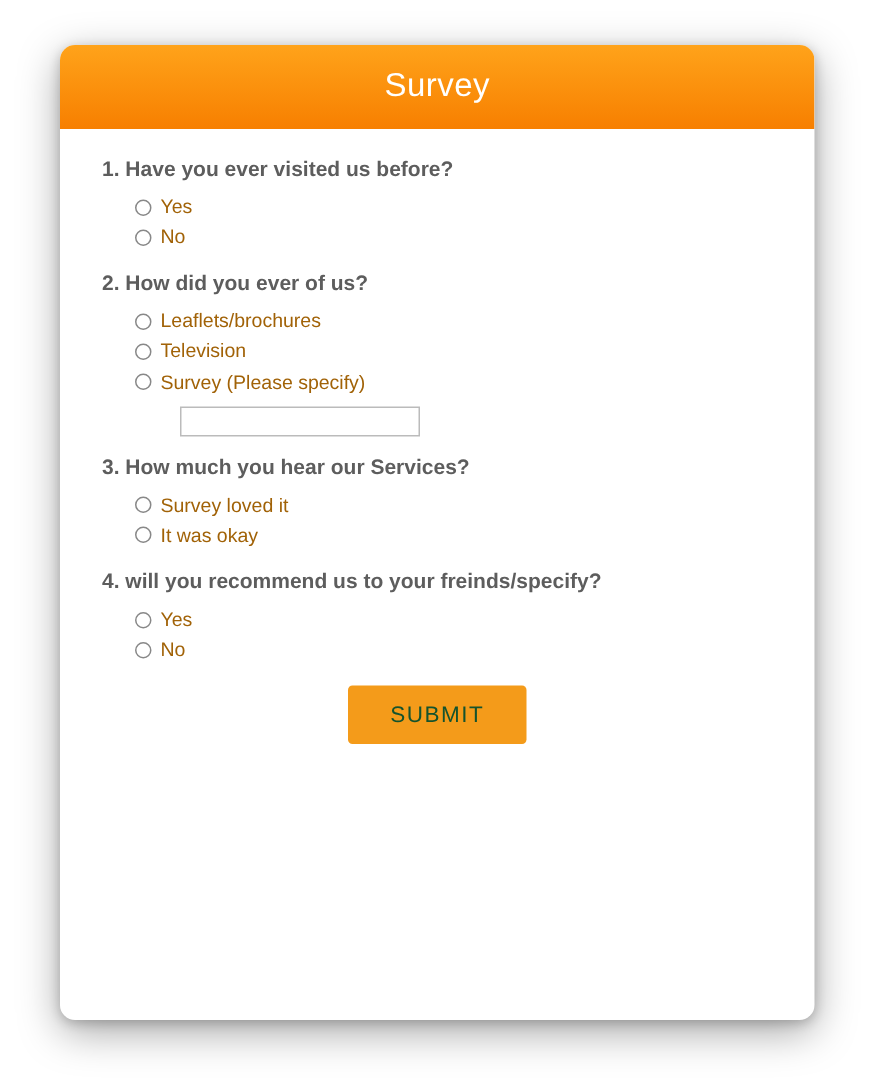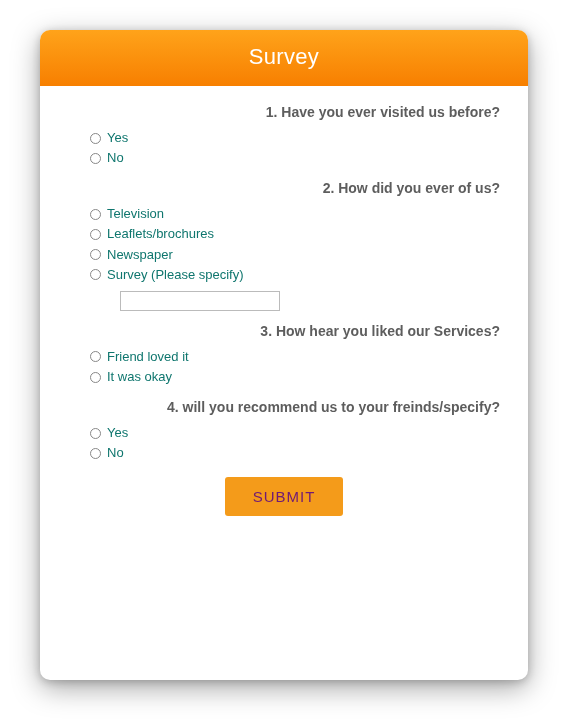--- a/index.html
+++ b/index.html
@@ -1,21 +1,21 @@
 <!DOCTYPE html>
 <html><head>
   <meta charset="utf-8">
   <style>
     * { box-sizing: border-box; margin: 0; padding: 0; }
     body { font-family: Arial, Helvetica, sans-serif; background: #fff; }
     .stage {
       width: 580px;
       height: 720px;
       position: relative;
-      padding: 30px 52px 40px 40px;
+      padding: 30px 37px 40px 40px;
     }
     .card {
       width: 100%;
       height: 100%;
       background: #fff;
       border-radius: 10px;
       box-shadow: 0 8px 28px rgba(0,0,0,0.35), 0 2px 8px rgba(0,0,0,0.2);
       overflow: hidden;
       display: flex;
       flex-direction: column;
@@ -33,30 +33,29 @@
       flex: 1;
       padding: 18px 28px 12px 28px;
       overflow: hidden;
     }
     .question {
       font-size: 14px;
       font-weight: 700;
       color: #5d5d5d;
       margin-top: 12px;
       margin-bottom: 8px;
-      text-align: right;
     }
     .question:first-child { margin-top: 0; }
     .options {
       padding-left: 22px;
       margin-bottom: 6px;
     }
     .option {
       font-size: 13px;
-      color: #0f766e;
+      color: #a16207;
       line-height: 1.55;
       display: flex;
       align-items: center;
     }
     .radio-icon {
       display: inline-block;
       width: 11px;
       height: 11px;
       border: 1.4px solid #888;
       border-radius: 50%;
@@ -74,21 +73,21 @@
       border: 1px solid #bbb;
       padding: 2px 4px;
       font-size: 12px;
     }
     .submit-wrap {
       text-align: center;
       padding: 8px 0 20px 0;
     }
     .submit-btn {
       background: #f49b1a;
-      color: #701a75;
+      color: #14532d;
       border: none;
       padding: 11px 28px;
       font-size: 15px;
       letter-spacing: 1px;
       border-radius: 3px;
       cursor: pointer;
       font-weight: 500;
     }
   </style>
 </head>
@@ -116,47 +115,43 @@
         </div>
       </div>
 
       <div class="question">
         <span>2.</span>
         <span>How did you ever of us?</span>
       </div>
       <div class="options">
         <div class="option">
           <span class="radio-icon"></span>
-          <span>Television</span>
-        </div>
-        <div class="option">
-          <span class="radio-icon"></span>
           <span>Leaflets/brochures</span>
         </div>
         <div class="option">
           <span class="radio-icon"></span>
-          <span>Newspaper</span>
+          <span>Television</span>
         </div>
         <div class="option">
           <span class="radio-icon"></span>
           <span>Survey (Please specify)</span>
         </div>
       </div>
       <div class="other-input">
         <input type="text" value="" style="">
       </div>
 
       <div class="question">
         <span>3.</span>
-        <span>How hear you liked our Services?</span>
+        <span>How much you hear our Services?</span>
       </div>
       <div class="options">
         <div class="option">
           <span class="radio-icon"></span>
-          <span>Friend loved it</span>
+          <span>Survey loved it</span>
         </div>
         <div class="option">
           <span class="radio-icon"></span>
           <span>It was okay</span>
         </div>
       </div>
 
       <div class="question">
         <span>4.</span>
         <span>will you recommend us to your freinds/specify?</span>

